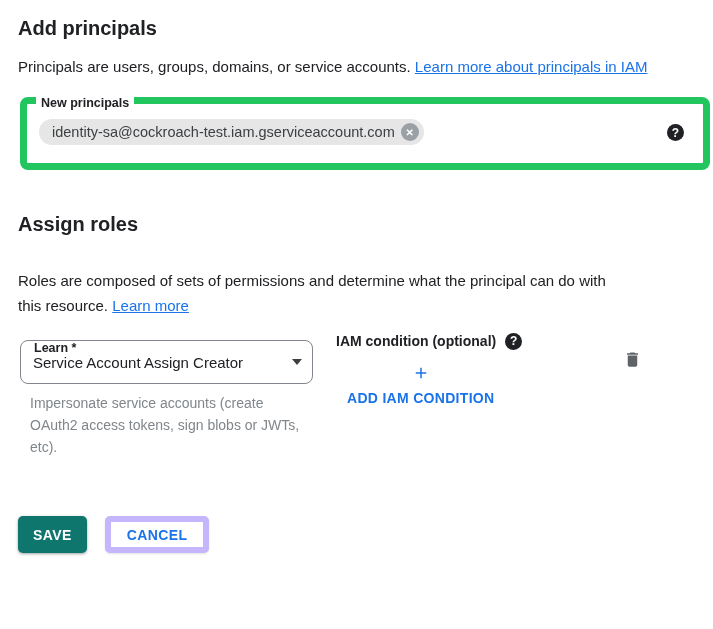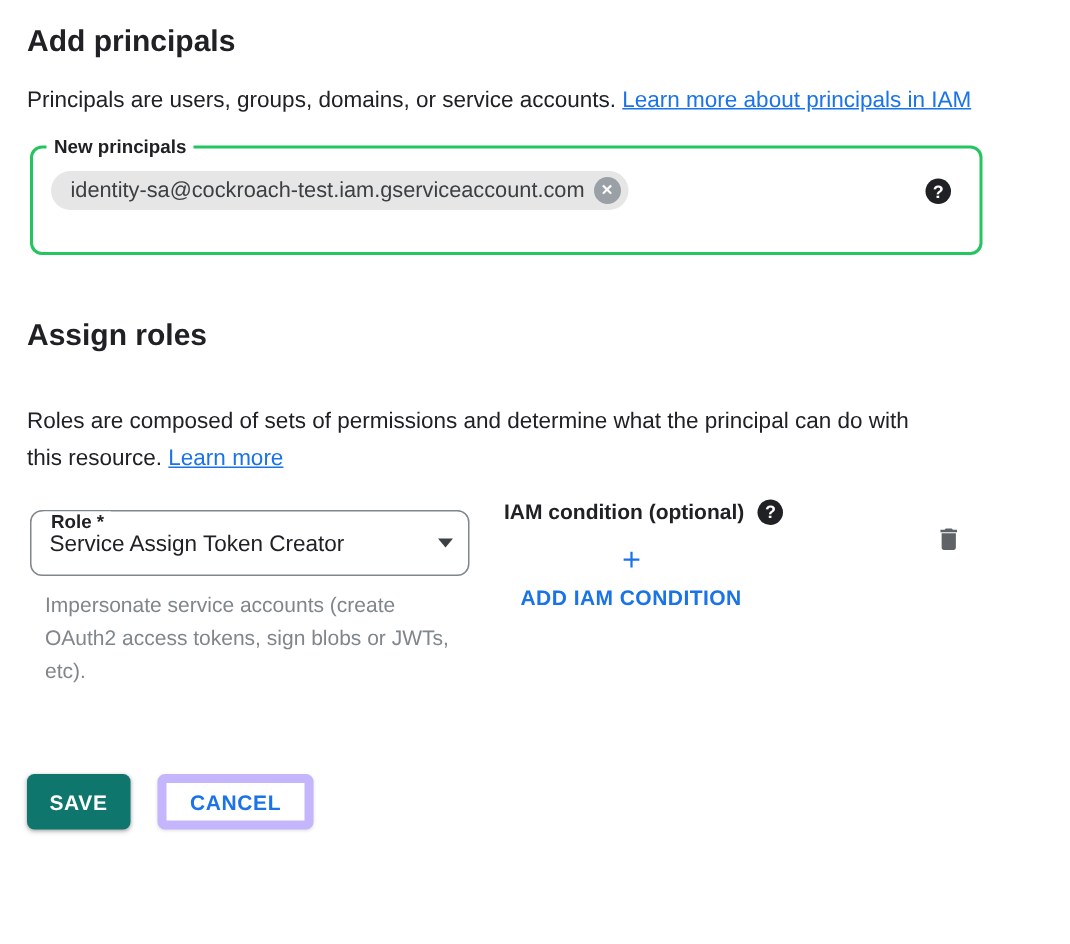--- a/index.html
+++ b/index.html
@@ -42,23 +42,23 @@
   a.link {
     color: #1a73e8;
     text-decoration: underline;
     cursor: pointer;
   }
   
   .principals-field {
     margin-top: 18px;
     margin-left: 2px;
     position: relative;
-    width: 635px;
+    width: 690px;
     height: 73px;
-    border: 2px solid #22c55e;
+    border: 7px solid #22c55e;
     border-radius: 8px;
     background: #fff;
   }
   .field-label {
     position: absolute;
     top: -9px;
     left: 9px;
     background: #fff;
     padding: 0 5px;
     font-size: 12.5px;
@@ -273,23 +273,23 @@
 
   <p class="desc desc-2">
     <span>Roles are composed of sets of permissions and determine what the principal can do with this resource.</span>
     <a class="link">Learn more</a>
   </p>
 
   <div class="role-row">
 
     <div class="role-col">
       <div class="role-field">
-        <span class="role-label">Role *</span>
+        <span class="role-label">Learn *</span>
         <div class="role-select">
-          <span class="role-value">Service Assign Token Creator</span>
+          <span class="role-value">Service Account Assign Creator</span>
           <span class="dropdown-arrow"></span>
         </div>
       </div>
       <div class="role-helper">Impersonate service accounts (create OAuth2 access tokens, sign blobs or JWTs, etc).</div>
     </div>
 
     <div class="condition-col">
       <div class="condition-label-row">
         <span>IAM condition (optional)</span>
         <span class="help-circle">?</span>

